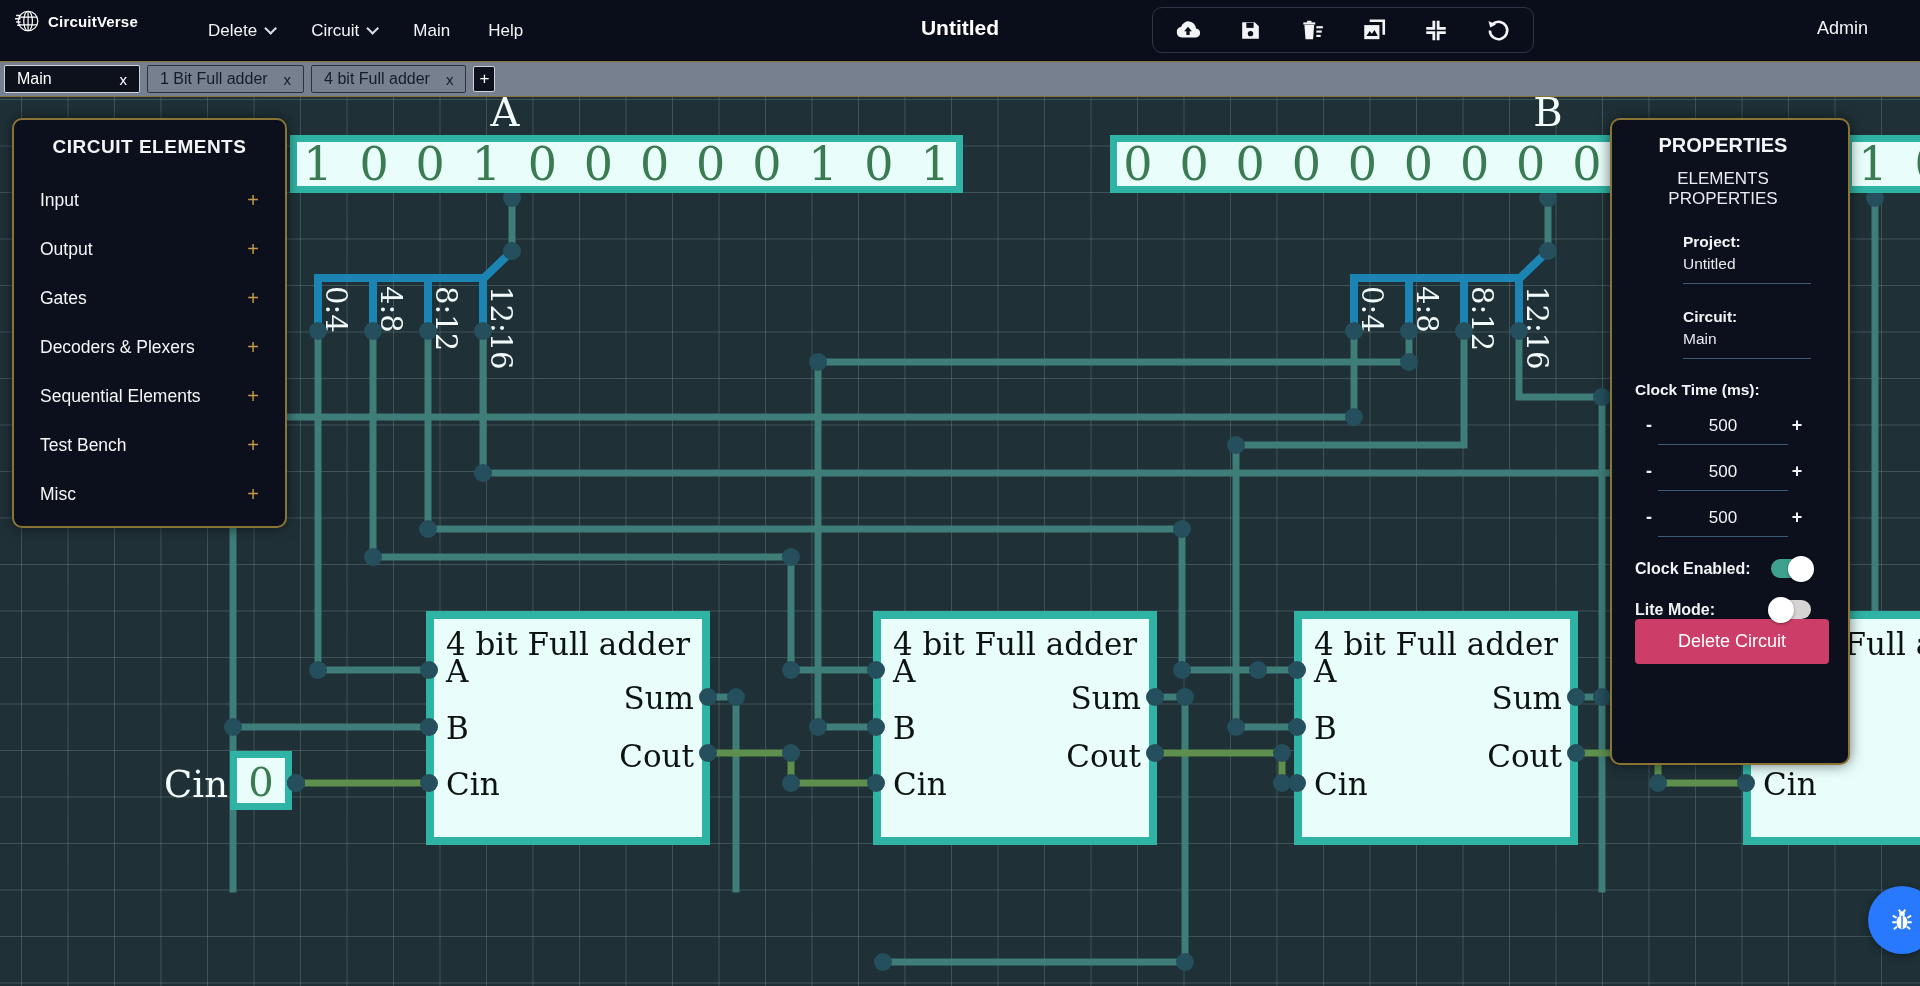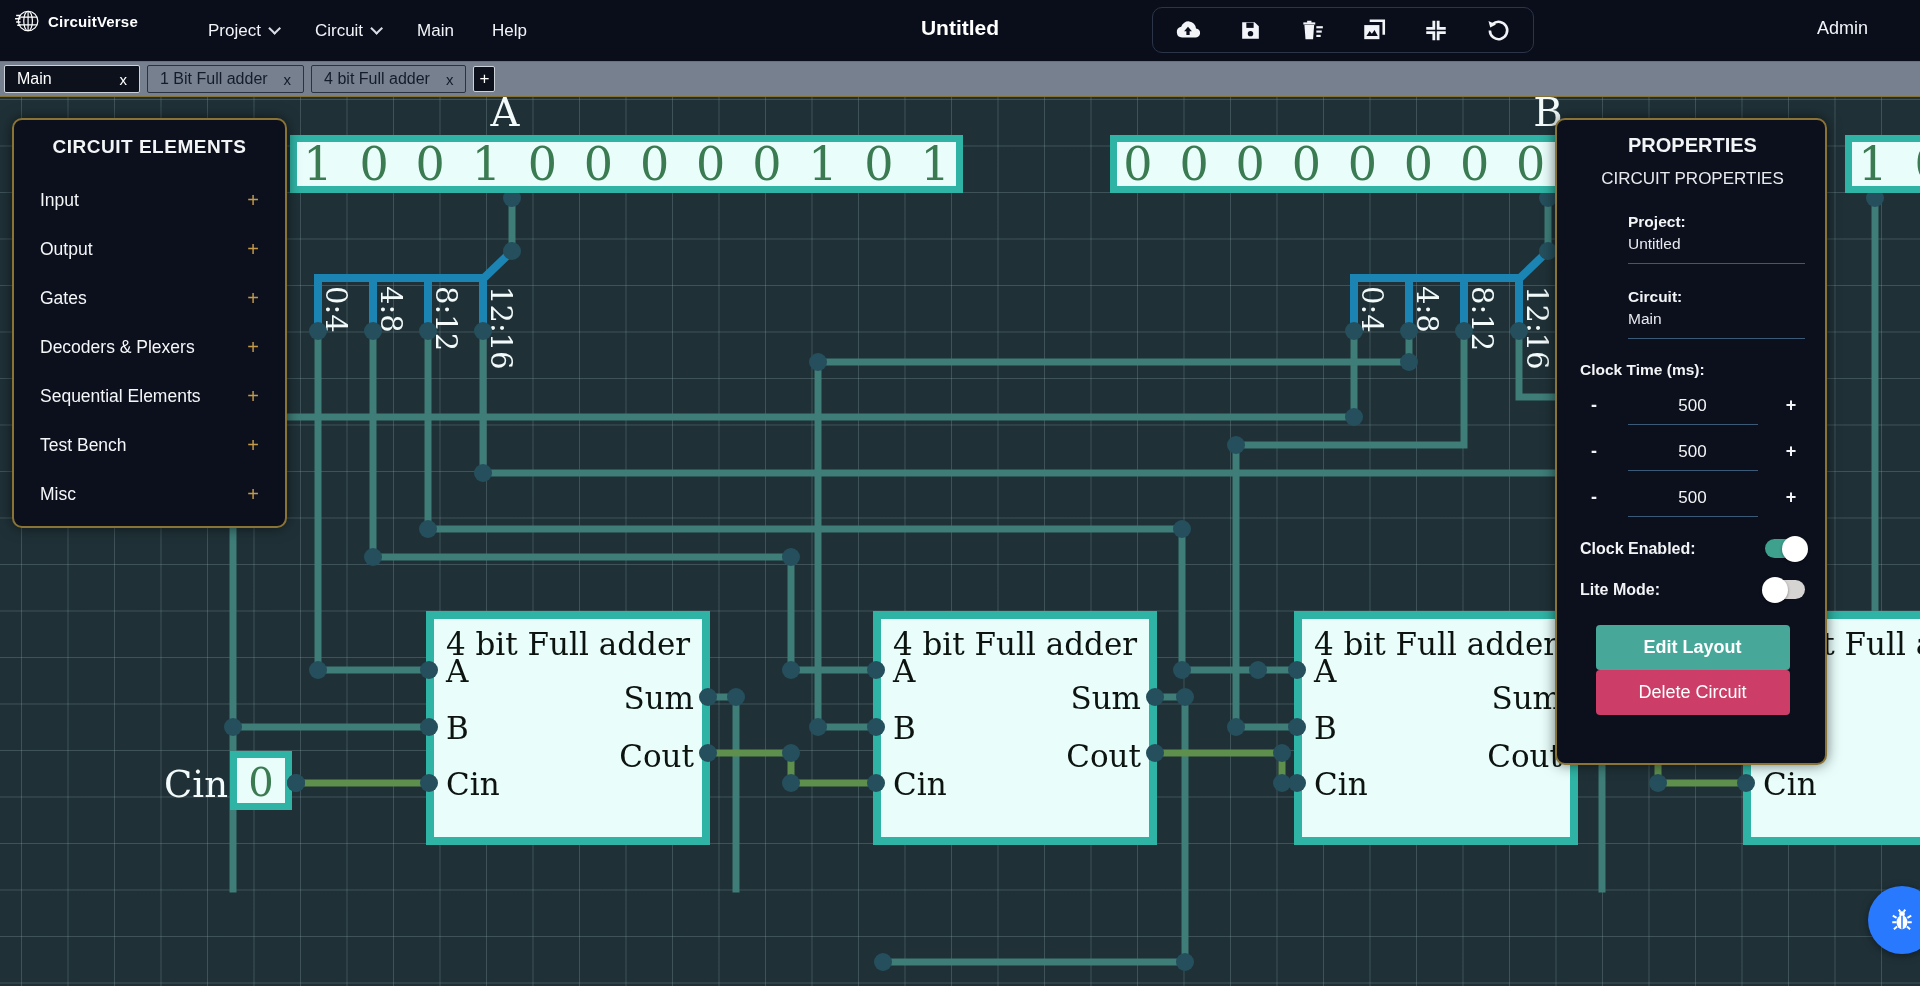--- a/index.html
+++ b/index.html
@@ -44,21 +44,21 @@
 
   
   .panel { position:absolute; background:#0C101D; border:2px solid #8A7435; border-radius:10px;
     color:#f3f4f6; z-index:30; box-shadow:0 0 14px rgba(0,0,0,.55); }
   #elements-panel { left:12px; top:118px; width:275px; height:410px; padding:16px 26px 16px 26px; }
   #elements-panel .panel-title { text-align:center; font-size:19px; font-weight:bold; letter-spacing:.5px; }
   .ce-row { display:flex; justify-content:space-between; align-items:center; height:49px; cursor:pointer; }
   .ce-row .ce-label { font-size:17.5px; color:#f5f6f8; }
   .ce-row .ce-plus { color:#C49A4A; font-size:20px; }
 
-  #properties-panel { left:1555px; top:118px; width:272px; height:647px; padding:14px 20px 0 23px; }
+  #properties-panel { left:1610px; top:118px; width:240px; height:647px; padding:14px 37px 0 23px; }
   #properties-panel .panel-title { text-align:center; font-size:20px; font-weight:bold; }
   #properties-panel .panel-subtitle { text-align:center; font-size:17px; margin-top:12px; color:#e9ebef; }
   .prop-group { margin-top:24px;margin-left:48px; }
   .prop-label { font-size:15.5px; font-weight:bold; }
   .prop-value { font-size:15.5px; margin-top:4px; color:#e8eaee; }
   .prop-hr { border:none; border-bottom:1px solid #3A5A78; margin-top:10px; }
   .clock-label { margin-top:22px; font-size:15.5px; font-weight:bold; }
   .stepper { display:flex; align-items:center; justify-content:space-between; margin-top:16px; padding:0 6px; }
   .stepper .st-btn { font-size:18px; font-weight:bold; cursor:pointer; width:16px; text-align:center; }
   .stepper .st-value { font-size:17px; }
@@ -92,21 +92,21 @@
           <circle cx="13" cy="12" r="9"></circle>
             <ellipse cx="13" cy="12" rx="4" ry="9"></ellipse>
           <path d="M4.6 8.5h16.8M4.6 15.5h16.8M13 3v18"></path>
           <path d="M2 7h4M1 10h5M2 13h4M3 16h3" stroke-width="1.4"></path>
         </svg>
       </span>
       <span class="brand-label">CircuitVerse</span>
     </div>
     <div id="nav-menus">
         <div class="nav-item">
-          <span>Project</span>
+          <span>Delete</span>
           <span class="caret"></span>
         </div>
         <div class="nav-item">
           <span>Circuit</span>
           <span class="caret"></span>
         </div>
         <div class="nav-item">
           <span>Main</span>
         </div>
         <div class="nav-item">
@@ -383,21 +383,21 @@
         </div>
         <div class="ce-row">
           <span class="ce-label">Misc</span>
           <span class="ce-plus">+</span>
         </div>
       </div>
   </div>
 
   <div id="properties-panel" class="panel">
     <div class="panel-title">PROPERTIES</div>
-    <div class="panel-subtitle">CIRCUIT PROPERTIES</div>
+    <div class="panel-subtitle">ELEMENTS PROPERTIES</div>
 
     <div class="prop-group">
       <div class="prop-label">Project:</div>
       <div class="prop-value">Untitled</div>
       <hr class="prop-hr">
     </div>
     <div class="prop-group">
       <div class="prop-label">Circuit:</div>
       <div class="prop-value">Main</div>
       <hr class="prop-hr">
@@ -431,21 +431,20 @@
           <span class="knob"></span>
         </span>
     </div>
     <div class="toggle-row">
       <span class="prop-label">Lite Mode:</span>
       <span class="toggle off" id="lite-toggle">
           <span class="knob"></span>
         </span>
     </div>
 
-    <button id="edit-layout-btn" class="panel-btn">Edit Layout</button>
     <button id="delete-circuit-btn" class="panel-btn">Delete Circuit</button>
   </div>
 
   <div id="bug-button" style="background: rgb(41, 121, 255);">
     <svg width="26" height="26" viewBox="0 0 24 24">
       <ellipse cx="12" cy="14" rx="5" ry="6.5" fill="#fff"></ellipse>
       <circle cx="12" cy="6.5" r="2.6" fill="#fff"></circle>
       <g stroke="#fff" stroke-width="1.8" fill="none">
         <path d="M7 10L3.5 8M7 14H3M7.5 18l-3 2.5M17 10l3.5-2M17 14h4M16.5 18l3 2.5M10.5 4.5L9 2.5M13.5 4.5L15 2.5"></path>
       </g>

